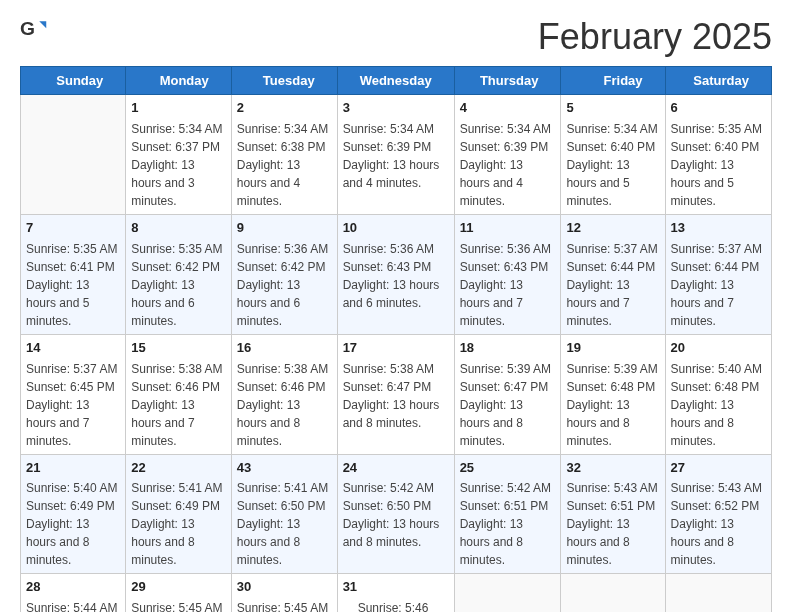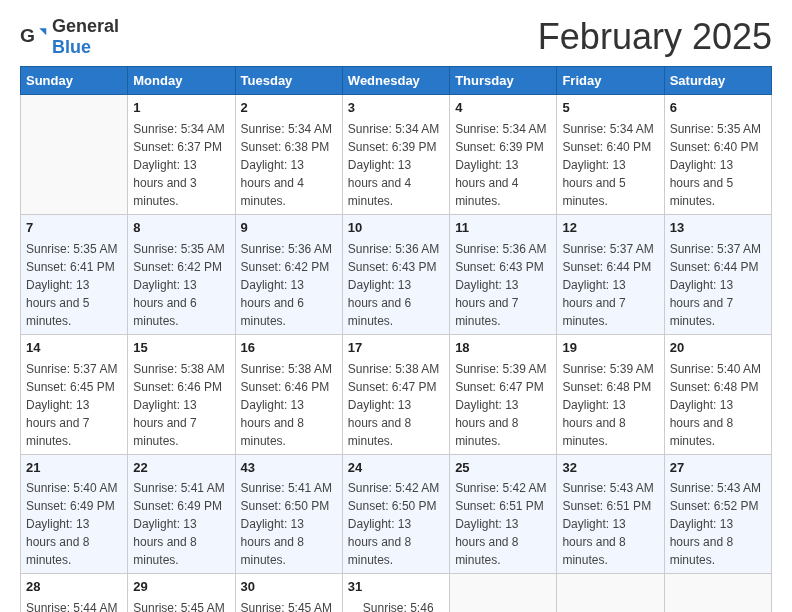--- a/index.html
+++ b/index.html
@@ -38,22 +38,22 @@
       color: #555;
     }
     .calendar-table {
       width: 100%;
       border-collapse: collapse;
       font-size: 10.5px;
     }
     .calendar-table thead tr th {
       background-color: #2977c9;
       color: #fff;
-      padding: 6px 5px;
-      text-align: left;
+      padding: 6px 22px;
+      text-align: right;
       font-size: 13px;
       font-weight: 600;
       border: 1px solid #1a5fa0;
     }
     .calendar-table tbody tr td {
       border: 1px solid #ccc;
       vertical-align: top;
       padding: 4px 5px;
       width: calc(100% / 7);
       height: 80px;
@@ -82,24 +82,20 @@
   </style>
 </head>
 <body>
 
 <div class="header-area">
   <div class="logo">
     <svg class="logo-icon" viewBox="0 0 32 32">
       <text x="0" y="22" font-size="22" font-weight="bold" fill="#333">G</text>
       <polygon points="22,6 30,6 30,14" fill="#2977c9"></polygon>
     </svg>
-    <div>
-      <span style="font-size:18px;font-weight:bold;color:#333;">General</span><br>
-      <span style="font-size:18px;font-weight:bold;color:#2977c9;">Blue</span>
-    </div>
   </div>
   <div class="title-area">
     <div class="month-title">February 2025</div>
   </div>
 </div>
 
 <table class="calendar-table">
   <thead>
     <tr>
     <th>Sunday</th>

